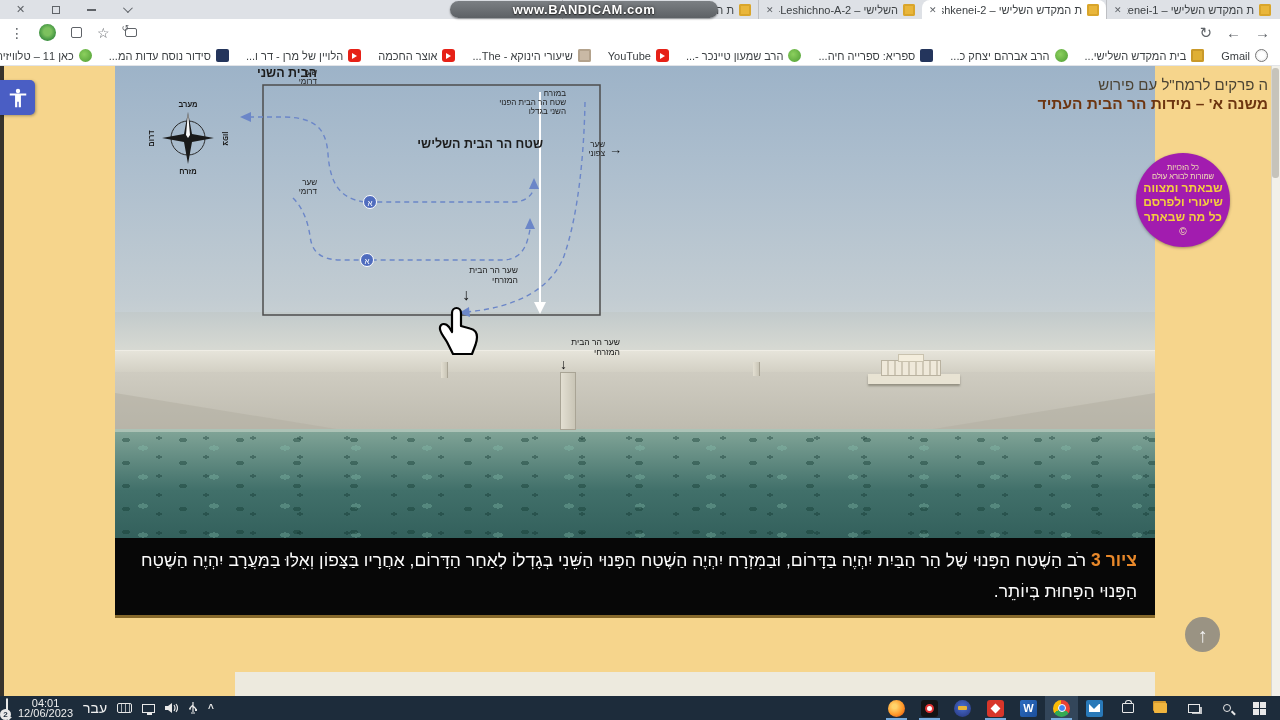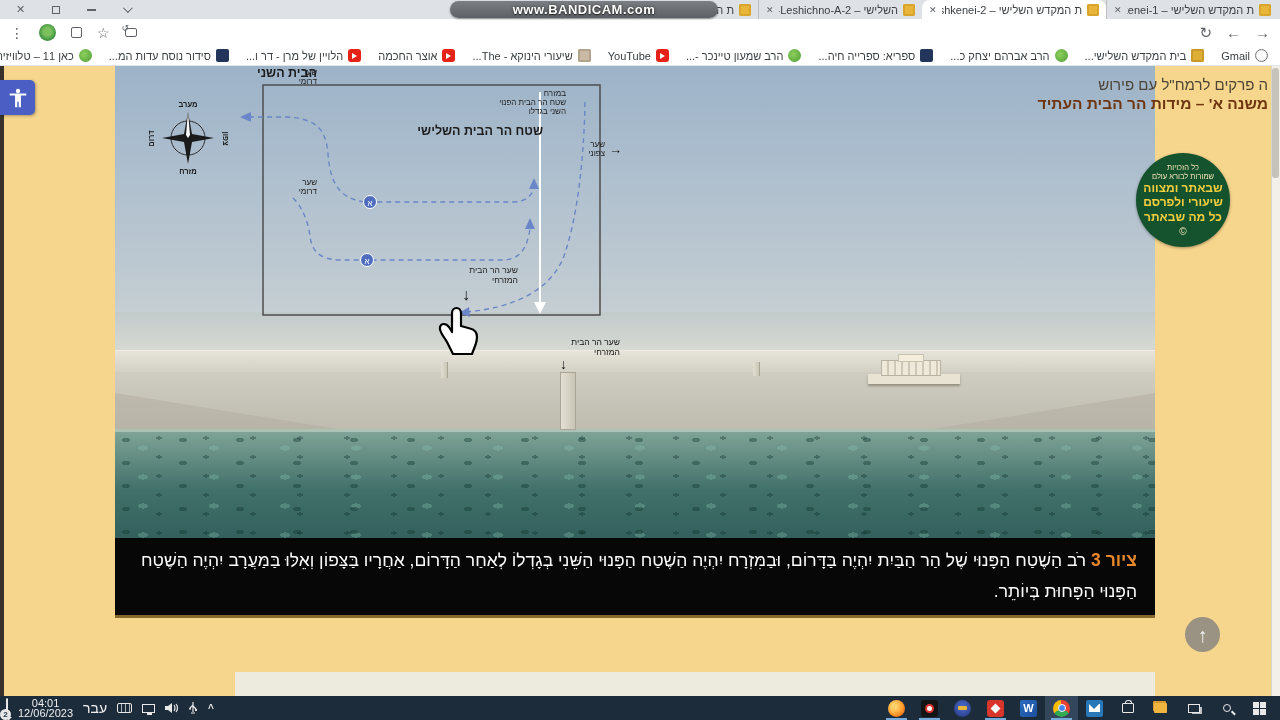--- a/index.html
+++ b/index.html
@@ -56,21 +56,21 @@
   #left-strip { position:absolute; left:0; top:0; width:4px; height:630px; background:#37332c; }
   #scrollbar { position:absolute; right:0; top:0; width:9px; height:630px; background:#f2f0e9; border-left:1px solid #d8d5cc; }
   #scroll-thumb { position:absolute; right:1px; top:2px; width:7px; height:110px; background:#c6c3ba; border-radius:3px; }
   #a11y { position:absolute; left:0; top:14px; width:35px; height:35px; background:#4a5ec4; border-radius:0 5px 5px 0; display:flex; align-items:center; justify-content:center; z-index:8; box-shadow:1px 1px 3px rgba(0,0,0,.3); }
 
   #heading { position:absolute; top:10px; right:12px; text-align:right; direction:rtl; z-index:6; line-height:18.5px; }
   #heading .h1 { font-size:15px; color:#4c4434; }
   #heading .h2 { font-size:15px; color:#7a4517; }
   #heading .h3 { font-size:15.5px; font-weight:bold; color:#6d3510; }
 
-  #badge { position:absolute; left:1136px; top:87px; width:94px; height:94px; border-radius:50%; background:#14532d; z-index:6; display:flex; flex-direction:column; align-items:center; justify-content:center; text-align:center; box-shadow:0 1px 3px rgba(0,0,0,.35); }
+  #badge { position:absolute; left:1136px; top:87px; width:94px; height:94px; border-radius:50%; background:#a21caf; z-index:6; display:flex; flex-direction:column; align-items:center; justify-content:center; text-align:center; box-shadow:0 1px 3px rgba(0,0,0,.35); }
   #badge .s { font-size:7.5px; color:#f2e2b5; line-height:9px; }
   #badge .b { font-size:12px; font-weight:bold; color:#f5ce3e; line-height:14.5px; }
   #badge .c { font-size:10px; color:#f2e2b5; margin-top:2px; }
 
   
   #img { position:absolute; left:115px; top:0; width:1040px; height:552px; overflow:hidden; background:linear-gradient(180deg,#9db3c8 0%,#aebfce 20%,#c2ccd2 42%,#d2d7d5 52%); }
   #haze { position:absolute; left:0; top:246px; width:1040px; height:40px; background:linear-gradient(#c2cacb,#d8dad3); }
   #wallface { position:absolute; left:0; top:284px; width:1040px; height:22px; background:linear-gradient(#e6e4da,#d3d0c4); border-top:1px solid #efede5; }
   #platform { position:absolute; left:0; top:306px; width:1040px; height:60px; background:linear-gradient(#cfccc1,#bdbaae); }
   .corner { position:absolute; top:306px; width:240px; height:60px; background:#b2afa3; opacity:.55; }
@@ -316,21 +316,21 @@
       <div class="dlabel bold-l" style="left:82px; top:0; width:120px;">הבית השני</div>
       <div class="dlabel tiny-l" style="left:160px; top:2px; width:42px;">
         <div>שער</div>
         <div>דרומי</div>
       </div>
       <div class="dlabel tiny-l" style="left:355px; top:23px; width:96px;">
         <div>במזרח</div>
         <div>שטח הר הבית הפנוי</div>
         <div>השני בגדלו</div>
       </div>
-      <div class="dlabel bold-l" style="left:258px; top:58px; width:170px;">שטח הר הבית השלישי</div>
+      <div class="dlabel bold-l" style="left:258px; top:71px; width:170px;">שטח הר הבית השלישי</div>
       <div class="dlabel tiny-l" style="left:448px; top:74px; width:42px;">
         <div>שער</div>
         <div>צפוני</div>
       </div>
       <div class="arrow-glyph" style="left:494px; top:76px; font-size:13px;">→</div>
       <div class="dlabel tiny-l" style="left:160px; top:112px; width:42px;">
         <div>שער</div>
         <div>דרומי</div>
       </div>
       <div class="dlabel small-l" style="left:303px; top:200px; width:100px;">

